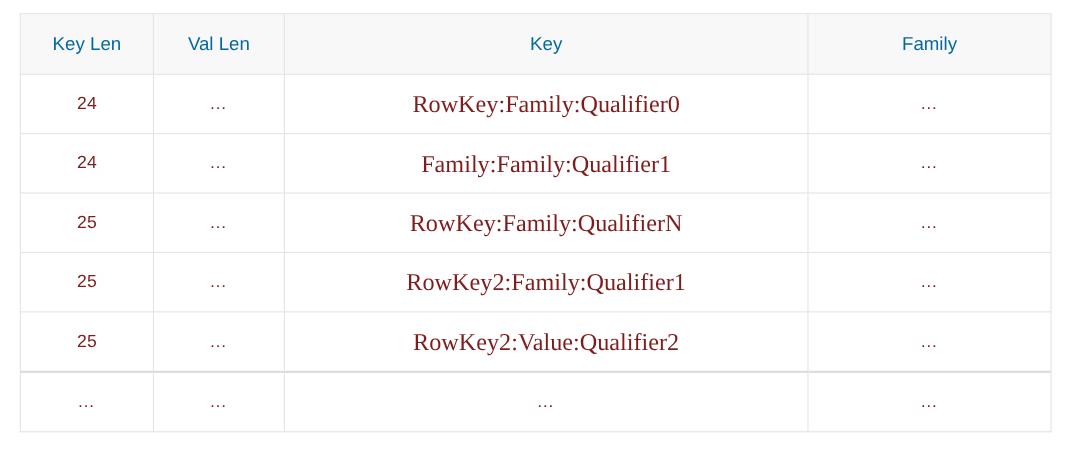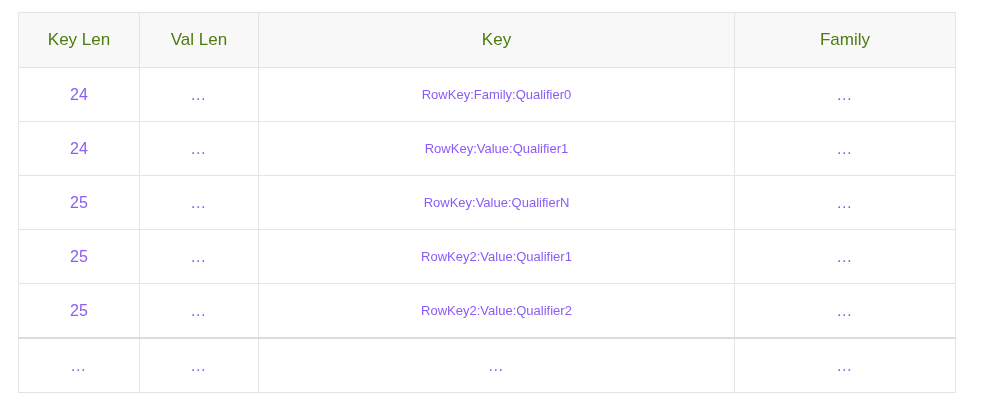--- a/index.html
+++ b/index.html
@@ -34,41 +34,41 @@
   table.kv-table col.col-key    { width: 476px; }
   table.kv-table col.col-value  { width: 221px; }
 
   table.kv-table thead th {
     background: #f8f8f8;
     border: 1px solid #e4e4e4;
     height: 54px;
     padding: 0 6px;
     font-weight: 400;
     font-size: 17px;
-    color: #4d7c0f;
+    color: #0369a1;
     text-align: center;
     vertical-align: middle;
     font-family: "Liberation Sans", sans-serif;
   }
 
   table.kv-table tbody td {
     border: 1px solid #e4e4e4;
     height: 53px;
     padding: 0 6px;
     font-size: 16px;
-    color: #8b5cf6;
+    color: #7f1d1d;
     text-align: center;
     vertical-align: middle;
     background: #ffffff;
     font-family: "Liberation Sans", sans-serif;
   }
 
   table.kv-table tbody td.mono {
-    font-family: Liberation Sans, sans-serif;
-    font-size: 13px;
+    font-family: Liberation Serif, serif;
+    font-size: 22px;
     letter-spacing: 0px;
   }
 
   table.kv-table tbody tr.continuation-row > td {
     border-top: 2px solid #dcdcdc;
   }
 
   .ellipsis-cell {
     font-family: "Liberation Sans", sans-serif;
     font-size: 16px;
@@ -98,33 +98,33 @@
     <tbody id="table-body">
         <tr>
           <td>24</td>
           <td class="ellipsis-cell">…</td>
           <td class="mono">RowKey:Family:Qualifier0</td>
           <td class="ellipsis-cell">…</td>
         </tr>
         <tr>
           <td>24</td>
           <td class="ellipsis-cell">…</td>
-          <td class="mono">RowKey:Value:Qualifier1</td>
+          <td class="mono">Family:Family:Qualifier1</td>
           <td class="ellipsis-cell">…</td>
         </tr>
         <tr>
           <td>25</td>
           <td class="ellipsis-cell">…</td>
-          <td class="mono">RowKey:Value:QualifierN</td>
+          <td class="mono">RowKey:Family:QualifierN</td>
           <td class="ellipsis-cell">…</td>
         </tr>
         <tr>
           <td>25</td>
           <td class="ellipsis-cell">…</td>
-          <td class="mono">RowKey2:Value:Qualifier1</td>
+          <td class="mono">RowKey2:Family:Qualifier1</td>
           <td class="ellipsis-cell">…</td>
         </tr>
         <tr>
           <td>25</td>
           <td class="ellipsis-cell">…</td>
           <td class="mono">RowKey2:Value:Qualifier2</td>
           <td class="ellipsis-cell">…</td>
         </tr>
         <tr class="continuation-row">
           <td class="ellipsis-cell">…</td>

